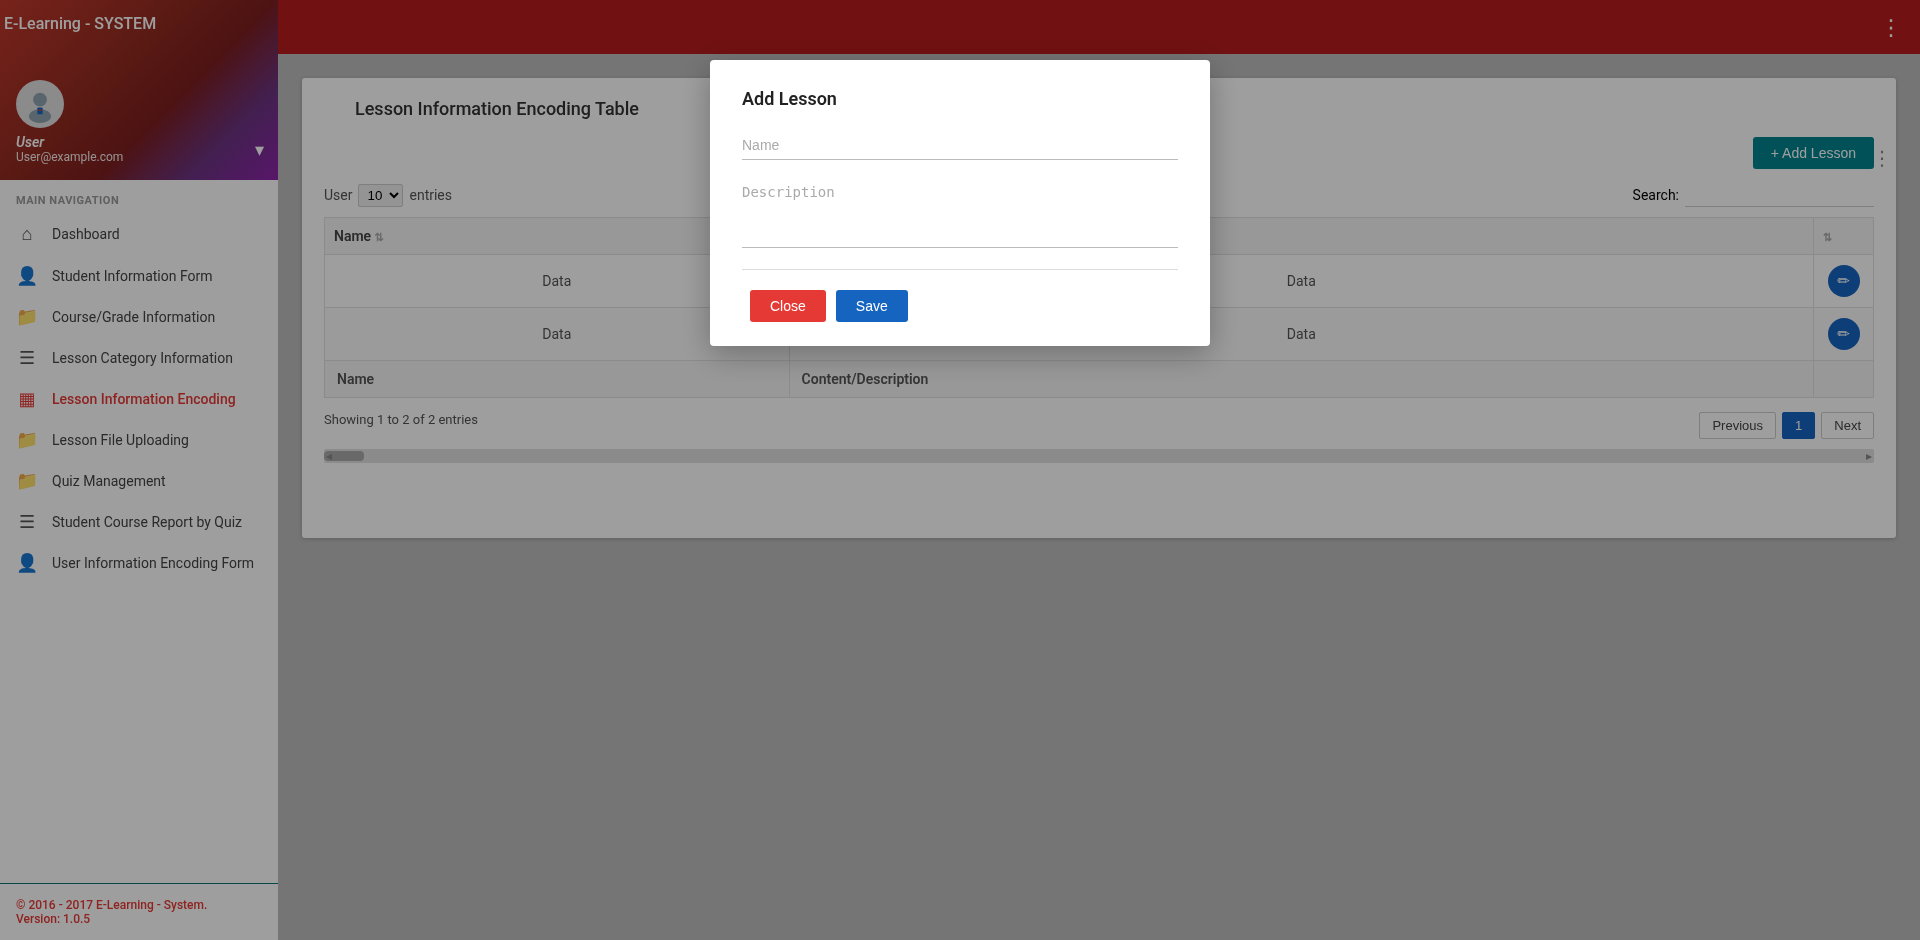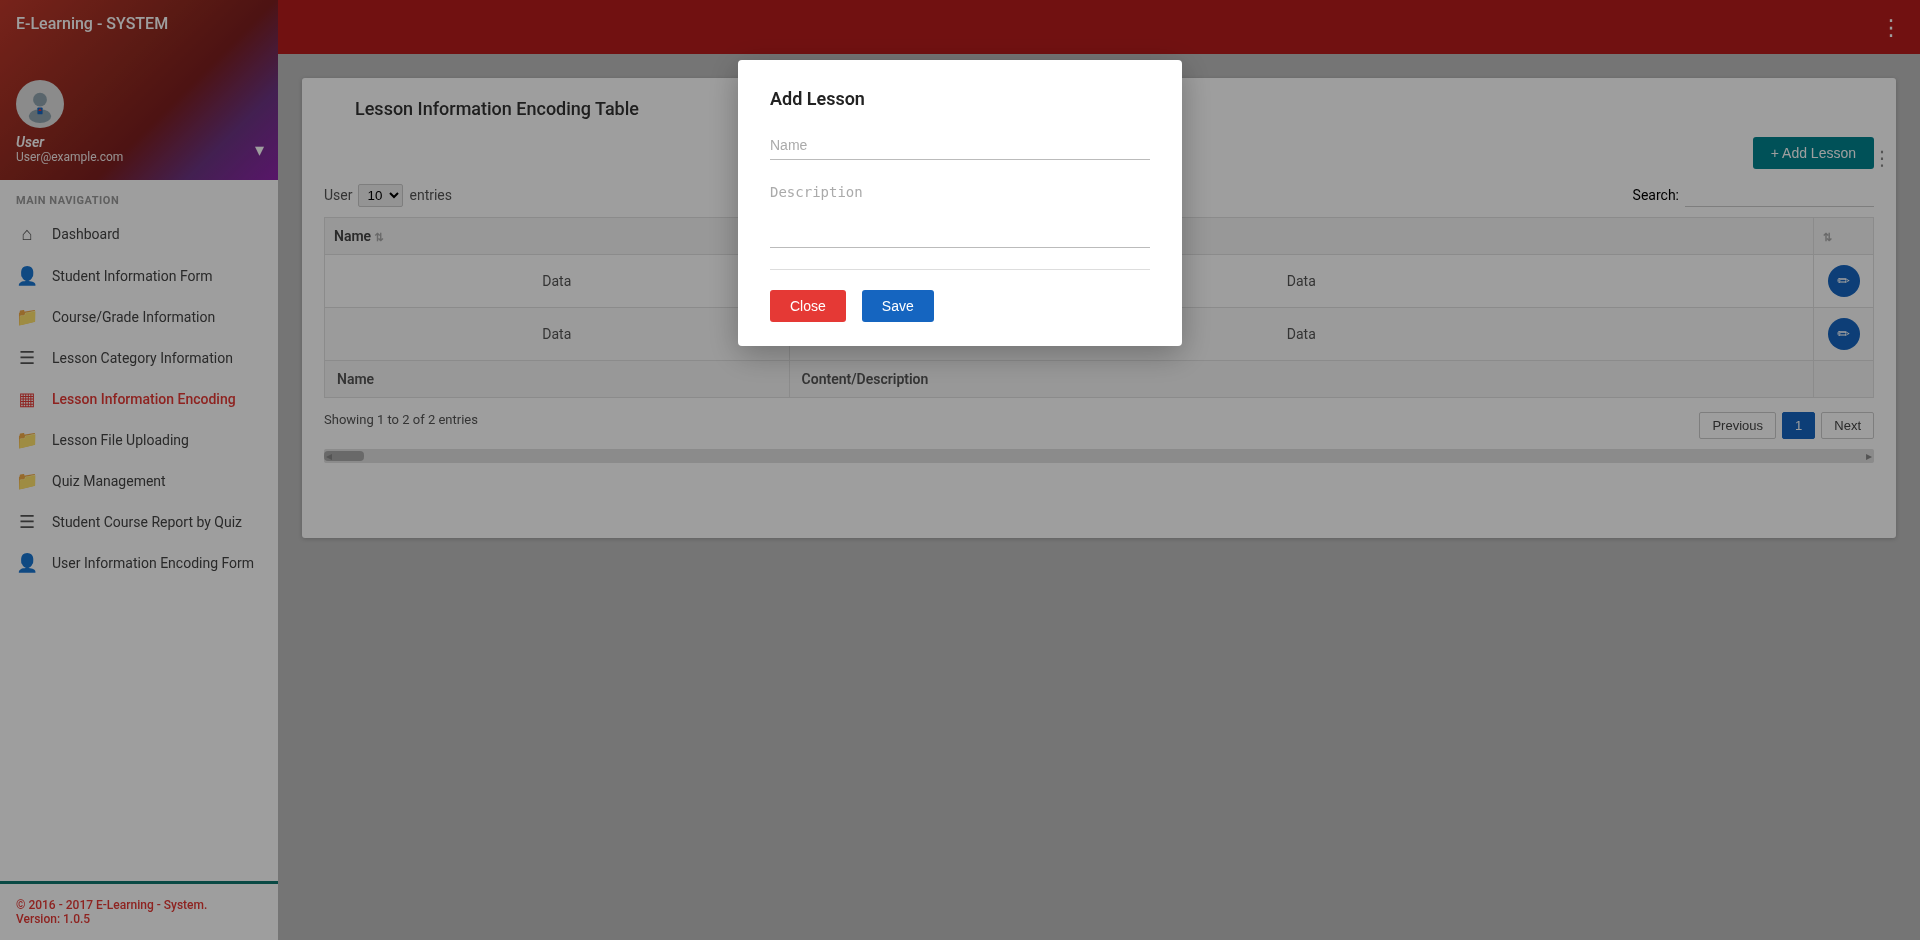--- a/index.html
+++ b/index.html
@@ -22,21 +22,21 @@
       display: flex;
       flex-direction: column;
       align-items: flex-start;
       justify-content: flex-end;
       padding: 16px;
       position: relative;
     }
     .sidebar-header .app-title {
       position: absolute;
       top: 14px;
-      left: 16px;
+      left: 4px;
       color: #fff;
       font-size: 16px;
       font-weight: 500;
     }
     .avatar {
       width: 48px;
       height: 48px;
       border-radius: 50%;
       background: #e0e0e0;
       display: flex;
@@ -75,21 +75,21 @@
       transition: background 0.15s;
     }
     .nav-item.active { color: #e53935; font-weight: 500; }
     .nav-item .nav-icon { width: 22px; text-align: center; font-size: 18px; color: #555; }
     .nav-item.active .nav-icon { color: #e53935; }
     .sidebar-footer {
       margin-top: auto;
       padding: 14px 16px;
       font-size: 12px;
       color: #888;
-      border-top: 3px solid #0f766e;
+      border-top: 1px solid #0f766e;
     }
     .sidebar-footer span { color: #e53935; font-weight: 500; }
 
     
     .main {
       flex: 1;
       display: flex;
       flex-direction: column;
       height: 100%;
       overflow: hidden;
@@ -228,21 +228,21 @@
       z-index: 100;
       display: flex;
       align-items: flex-start;
       justify-content: center;
       padding-top: 60px;
     }
     
     .modal {
       background: #fff;
       border-radius: 4px;
-      width: 444px;
+      width: 500px;
       box-shadow: 0 8px 32px rgba(0,0,0,0.28);
       padding: 28px 32px 24px 32px;
       position: relative;
     }
     .modal-title {
       font-size: 18px;
       font-weight: 600;
       color: #222;
       margin-bottom: 22px;
     }
@@ -256,21 +256,21 @@
       outline: none;
       font-size: 14px;
       padding: 6px 0;
       color: #444;
       background: transparent;
       resize: none;
     }
     .modal-field input::placeholder, .modal-field textarea::placeholder { color: #aaa; }
     .modal-field textarea { min-height: 70px; }
     .modal-divider { border: none; border-top: 1px solid #ddd; margin: 18px 0 20px 0; }
-    .modal-actions { display: flex; gap: 16px; }
+    .modal-actions { display: flex; gap: 10px; margin-left: 8px; }
     .btn-close {
       background: #e53935;
       color: #fff;
       border: none;
       border-radius: 3px;
       padding: 8px 20px;
       font-size: 14px;
       cursor: pointer;
     }
     .btn-save {

